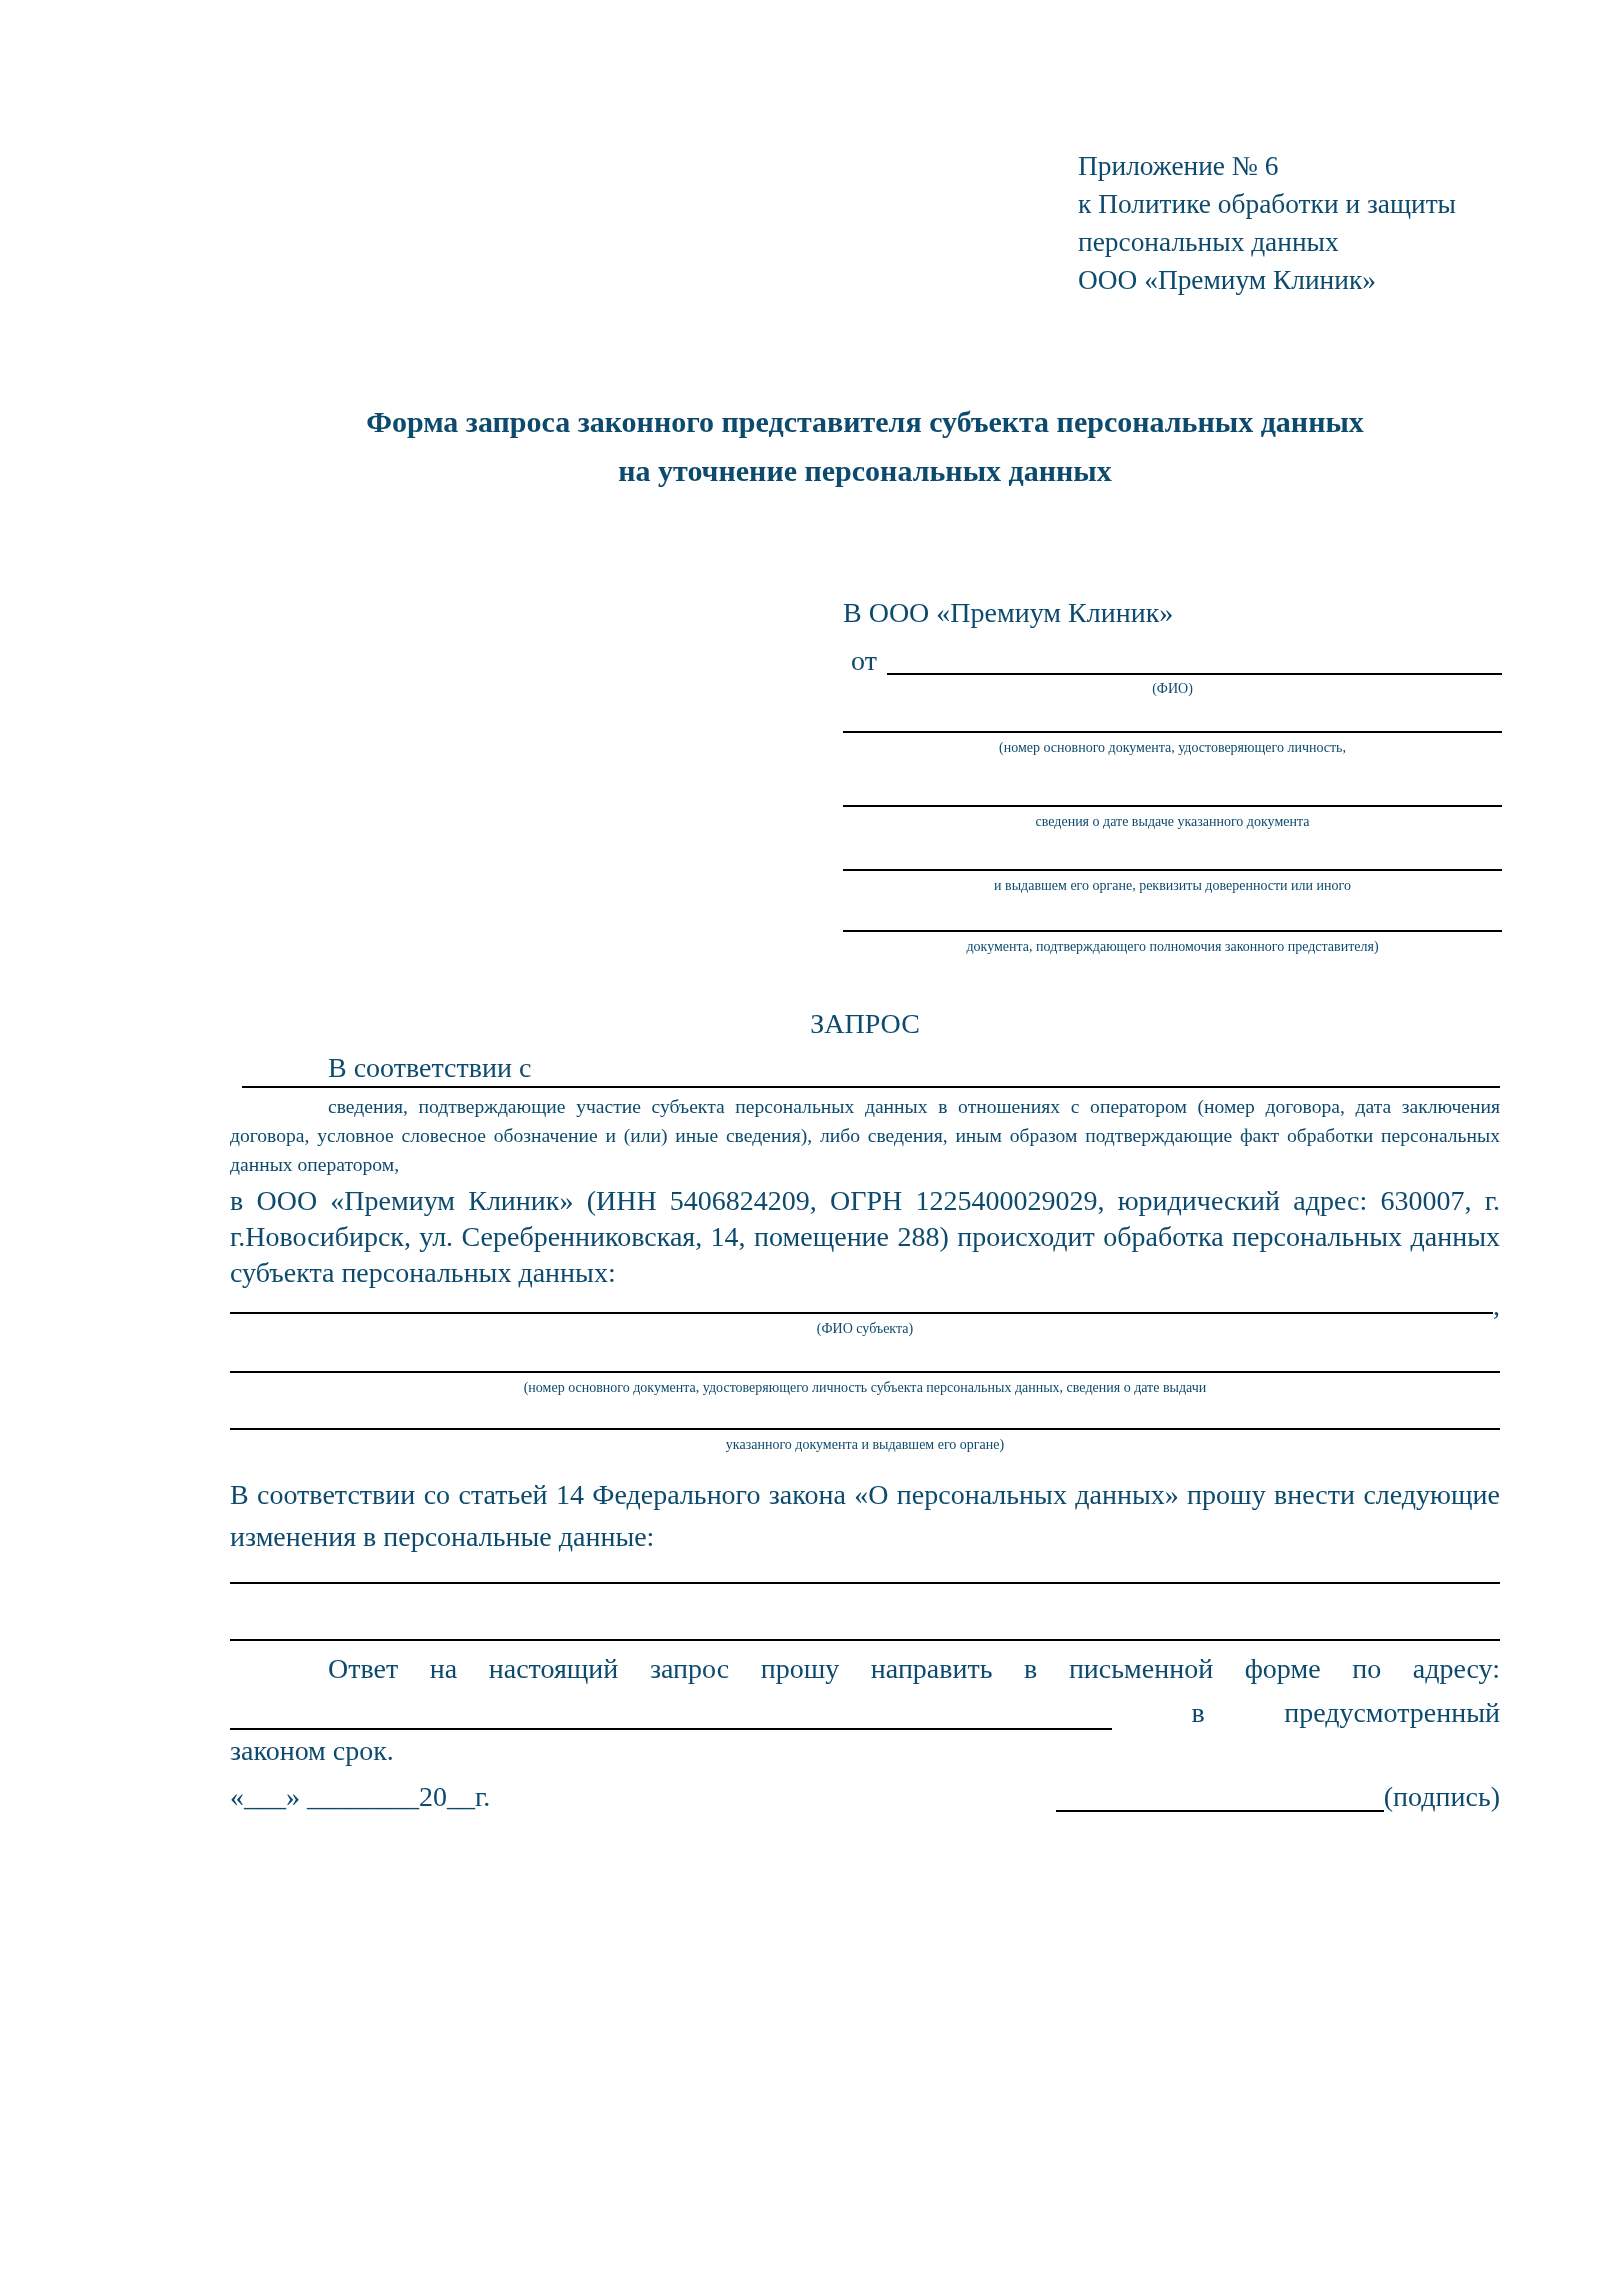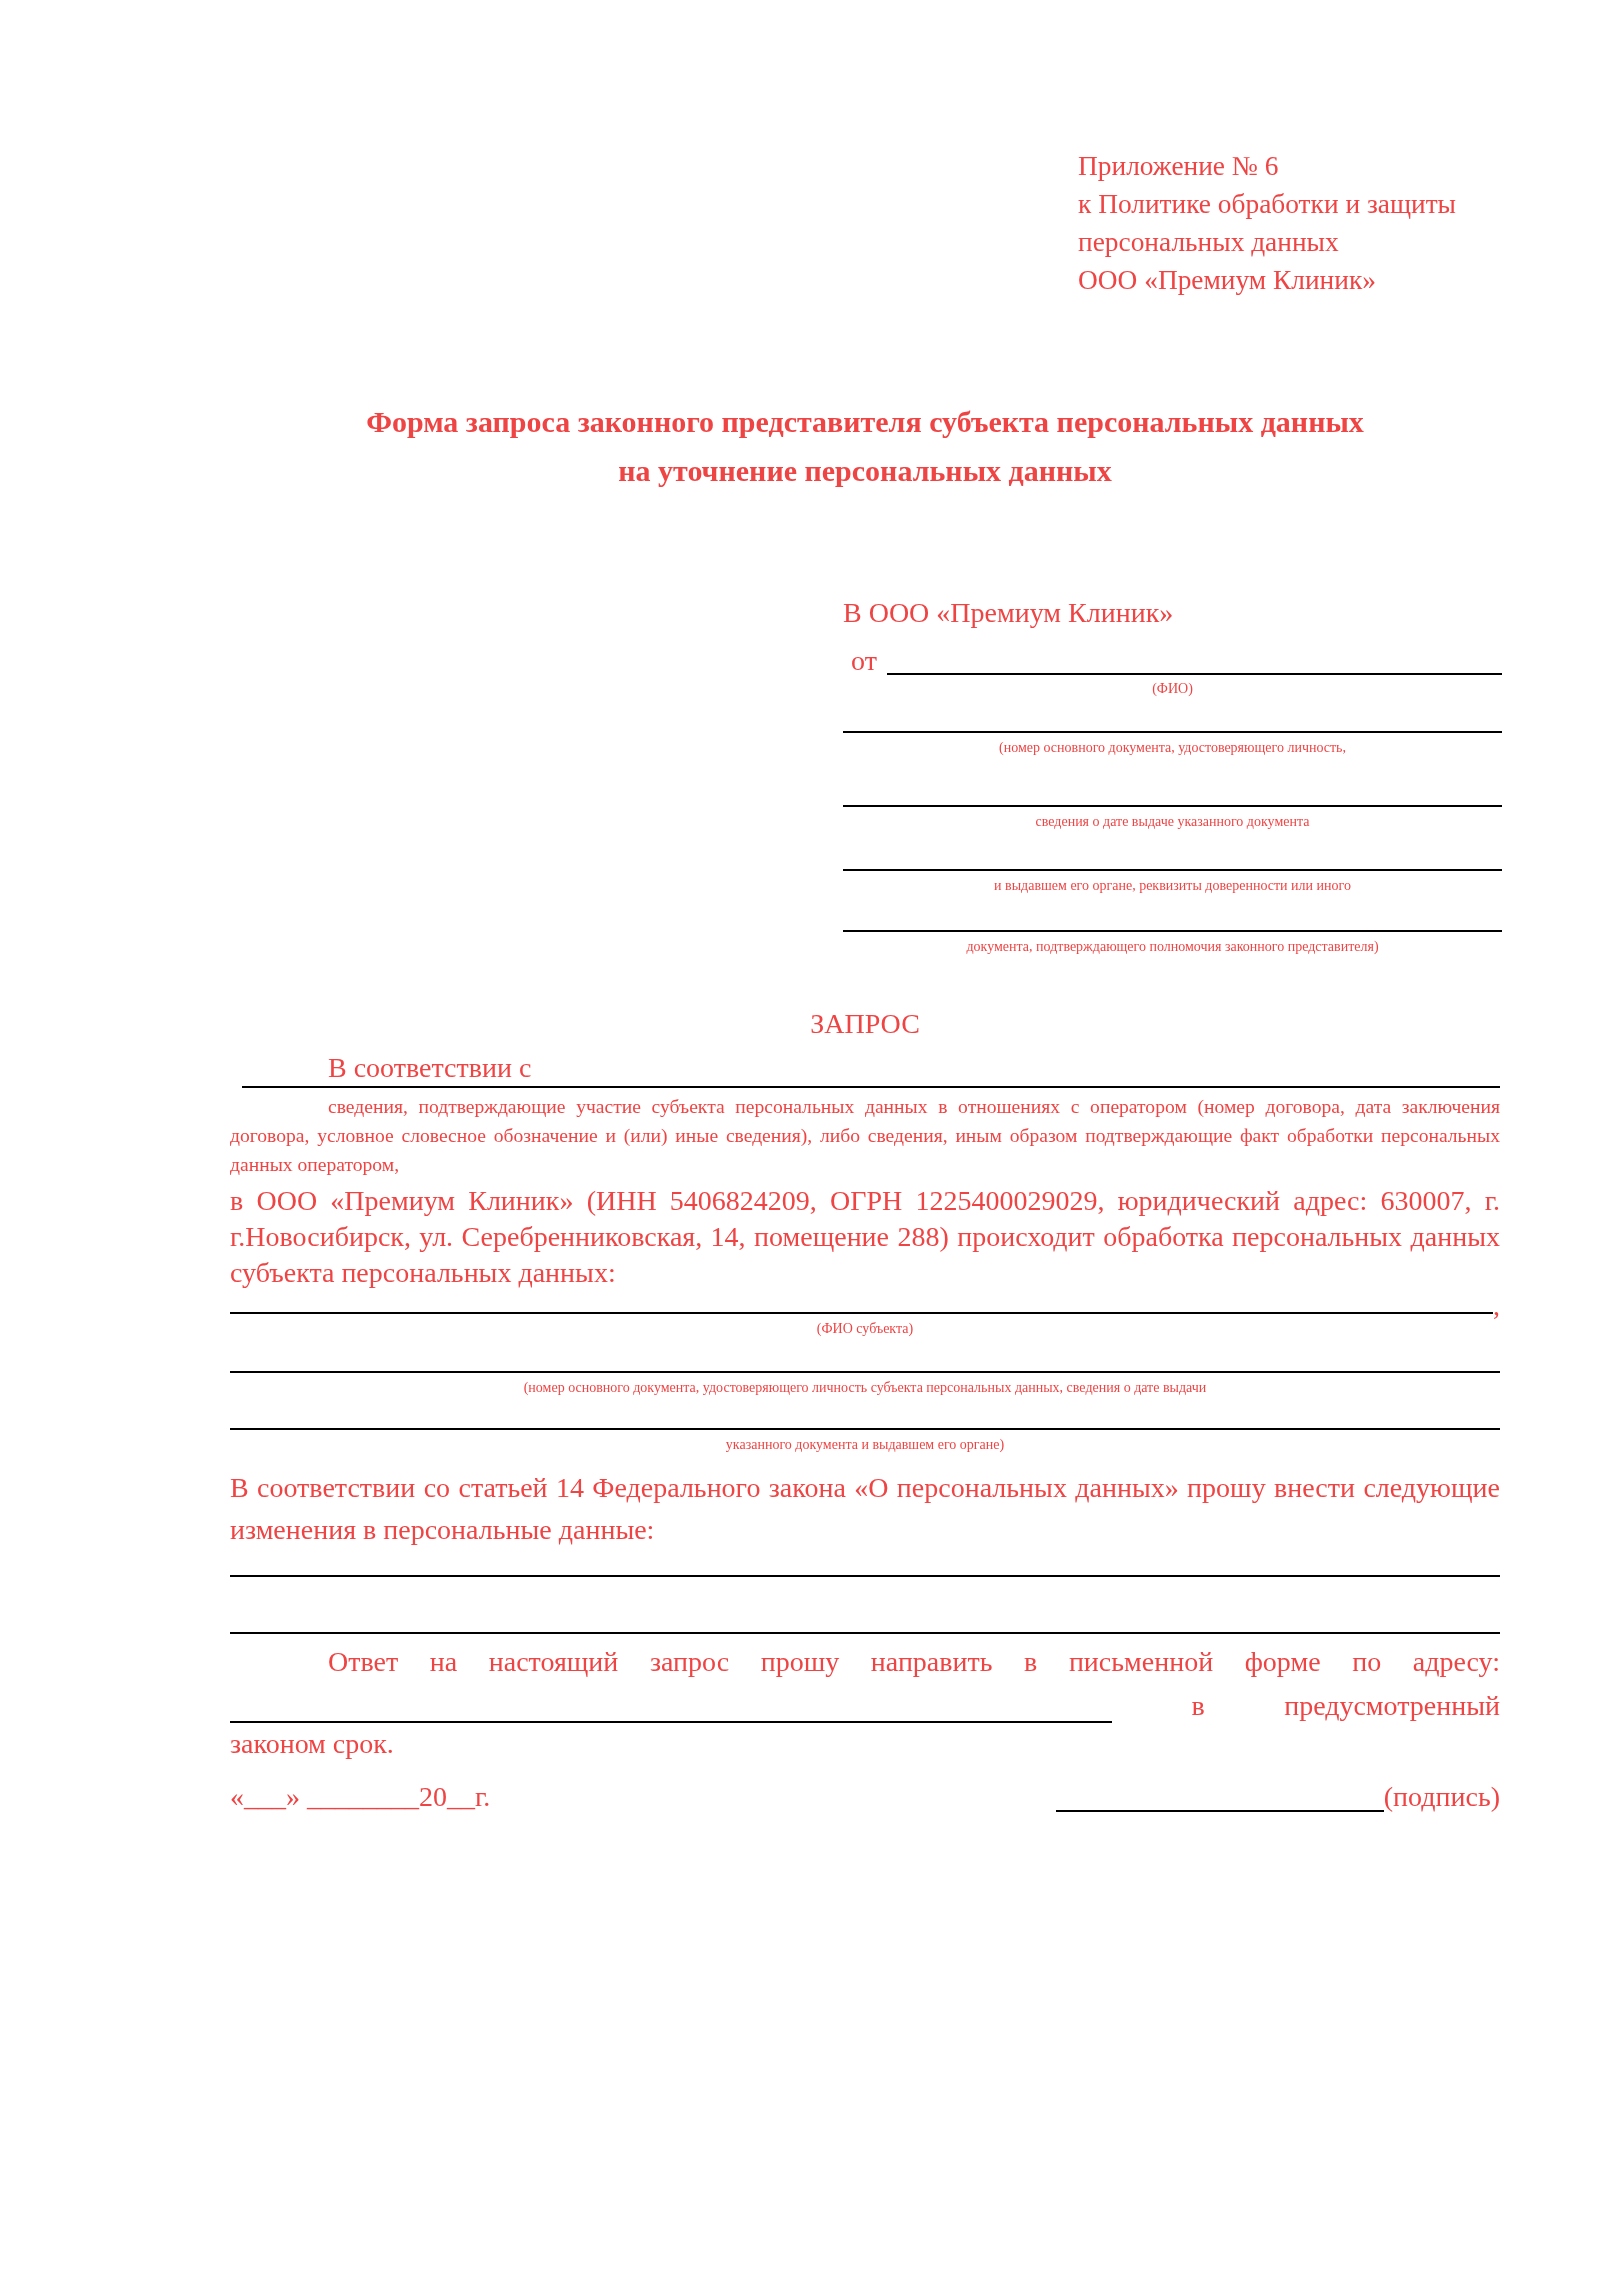--- a/index.html
+++ b/index.html
@@ -1,19 +1,19 @@
 <!DOCTYPE html>
 <html lang="ru"><head>
 <meta charset="utf-8">
 <style>
   html,body{margin:0;padding:0;background:#ffffff;}
   .page{
     position:relative;
     width:1621px;height:2293px;
-    background:#ffffff;color:#ef4444;
+    background:#ffffff;color:#0c4a6e;
     font-family:"Liberation Serif","DejaVu Serif",serif;
     overflow:hidden;
   }
   
   .hdr{position:absolute;left:1078px;top:147px;font-size:27.4px;line-height:38px;}
   
   .ttl{position:absolute;left:230px;top:397px;width:1270px;text-align:center;
        font-weight:bold;font-size:30px;line-height:49px;}
   
   .addr{position:absolute;left:843px;top:595px;width:659px;font-size:28px;}
@@ -32,21 +32,21 @@
   .intro{display:flex;height:37px;margin-top:7.8px;flex-direction:column;}
   .intro .pre{padding-left:98px;line-height:37px;white-space:nowrap;}
   .intro .ln{flex:1;border-bottom:2px solid #000;margin-left:11.8px;margin-bottom:4.9px;}
   .footnote{margin-top:5.9px;font-size:19.6px;line-height:29px;text-indent:98px;
             text-align:justify;}
   .bodyp{margin-top:4px;line-height:36px;text-align:justify;}
   .fio-row{display:flex;align-items:flex-end;height:23.5px;}
   .fio-row .ln{flex:1;border-bottom:2px solid #000;height:21.6px;}
   .fio-row .comma{line-height:17.6px;}
   .g1{margin-top:29px;} .g2{margin-top:27.4px;}
-  .lawp{margin-top:10px;line-height:42px;text-align:justify;}
+  .lawp{margin-top:17px;line-height:42px;text-align:justify;}
   .b1{margin-top:23.5px;} .b2{margin-top:55px;}
   .ans1{margin-top:7.8px;line-height:41px;text-indent:98px;
         text-align:justify;text-align-last:justify;}
   .ans2{display:flex;justify-content:space-between;align-items:flex-end;height:41px;}
   .ans2 .ln{width:882px;border-bottom:2px solid #000;height:33px;}
   .ans2 span{line-height:35px;}
   .ans3{line-height:41px;}
   
   .foot{position:absolute;left:230px;top:1779px;width:1270px;font-size:28px;
         display:flex;justify-content:space-between;align-items:center;}

